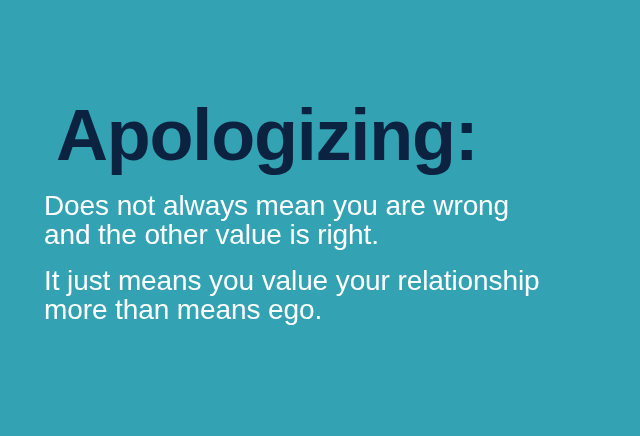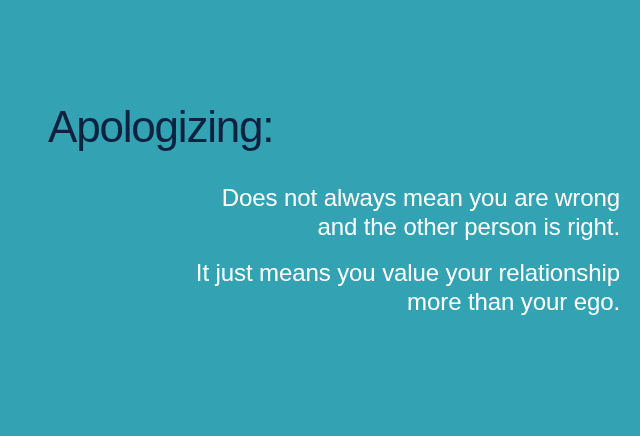--- a/index.html
+++ b/index.html
@@ -21,68 +21,67 @@
   }
 
   .content {
     position: absolute;
     left: 44px;
     top: 84px;
     right: 20px;
   }
 
   .headline {
-    margin: 4px;
+    margin: 12px;
     padding: 0;
     color: #0b2240;
     font-family: "Liberation Sans", sans-serif;
-    font-weight: normal;
-    font-size: 44px;
+    font-weight: bold;
+    font-size: 72px;
     line-height: 78px;
     letter-spacing: -1.2px;
     white-space: nowrap;
   }
 
   .body-block {
     margin-top: 17px;
   }
 
   .body-line {
     margin: 0;
     padding: 0;
     color: #ffffff;
     font-family: "Liberation Sans", sans-serif;
     font-weight: 300;
-    font-size: 24px;
+    font-size: 28px;
     line-height: 29px;
     letter-spacing: -0.1px;
     white-space: nowrap;
-    text-align: right;
   }
 
   .paragraph + .paragraph {
     margin-top: 17px;
   }
 </style>
 </head>
 <body>
 
 <div class="poster">
 
   <div class="content">
 
     <h1 class="headline">Apologizing:</h1>
 
     <div class="body-block">
 
       <div class="paragraph">
         <p class="body-line">Does not always mean you are wrong</p>
-        <p class="body-line">and the other person is right.</p>
+        <p class="body-line">and the other value is right.</p>
       </div>
 
       <div class="paragraph">
         <p class="body-line">It just means you value your relationship</p>
-        <p class="body-line">more than your ego.</p>
+        <p class="body-line">more than means ego.</p>
       </div>
 
     </div>
   </div>
 </div>
 
 </body></html>

